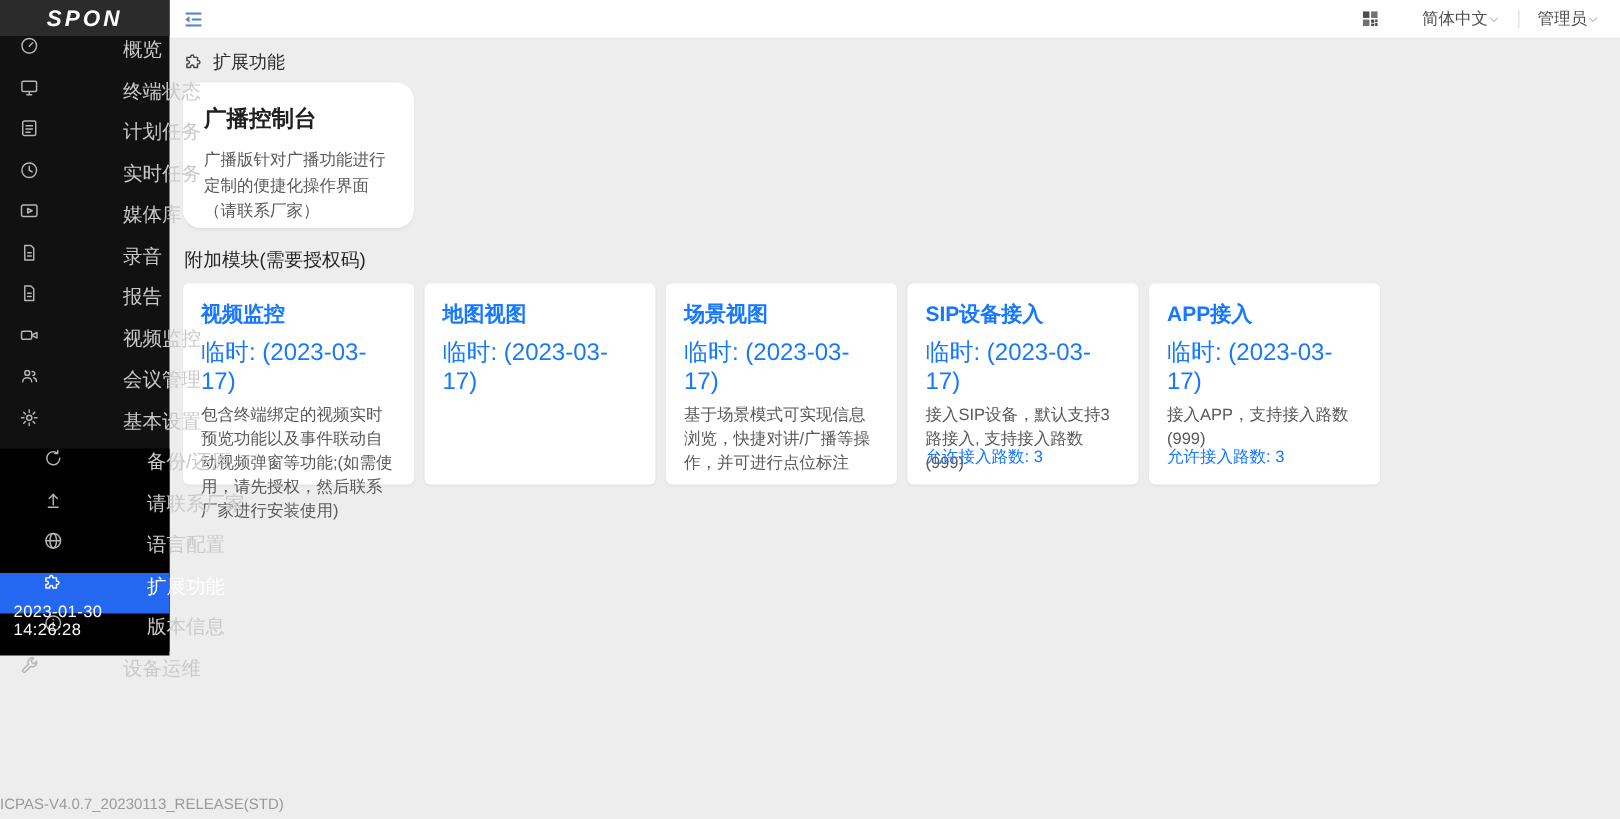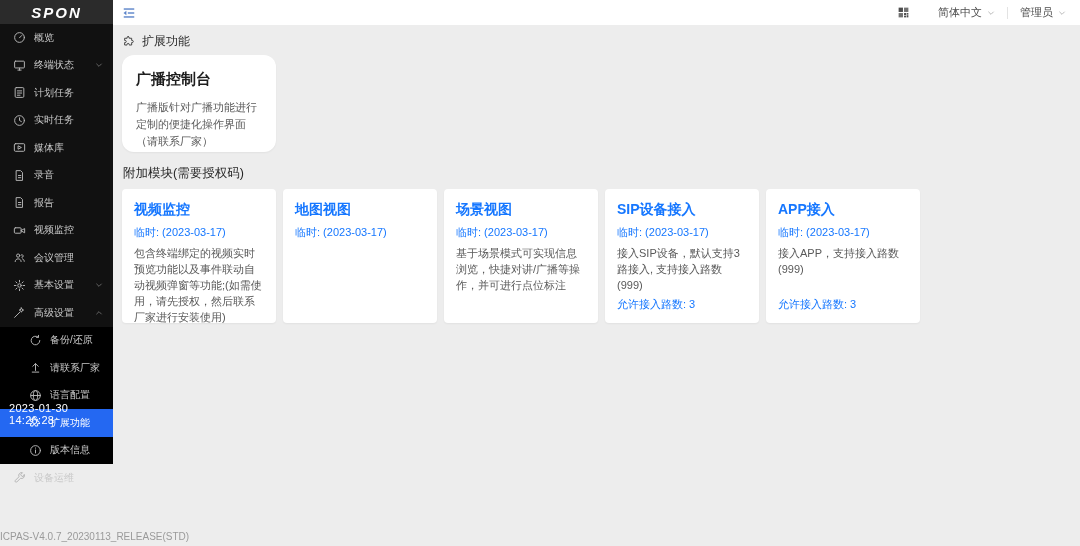--- a/index.html
+++ b/index.html
@@ -10,55 +10,55 @@
     background:#ededed;
   }
   svg { display:block; width:100%; height:100%; }
   .stroked svg { stroke:currentColor; fill:none; stroke-width:1.8; stroke-linecap:round; stroke-linejoin:round; }
   .filled svg { fill:currentColor; stroke:none; }
 
   
   .sidebar { position:absolute; left:0; top:0; width:113px; height:434px; background:#111111; color:#c9c9c9; z-index:5; }
   .logo { height:24px; background:#2b2b2b; color:#fff; display:flex; align-items:center; justify-content:center;
           font-weight:bold; font-style:italic; font-size:15px; letter-spacing:2px; }
-  .menu-item { height:27.5px; display:flex; align-items:center; padding:0 10px 0 13px; font-size:10px; cursor:pointer; white-space:nowrap; }
+  .menu-item { height:27.5px; display:flex; padding:0 10px 0 13px; font-size:13px; cursor:pointer; white-space:nowrap;gap:48px; }
   .mi-icon { width:13px; height:13px; margin-right:8px; flex:none; color:#b5b5b5; }
   .chevron { margin-left:auto; width:8px; height:8px; color:#9a9a9a; }
   .submenu { background:#000; }
   .submenu .menu-item { padding-left:29px; }
   .menu-item.active { background:#2468f2; color:#fff; }
   .menu-item.active .mi-icon { color:#fff; }
   .timestamp { position:absolute; bottom:8px; left:9px; color:#fefefe; font-size:11px; letter-spacing:.3px; }
 
   
   .header { position:absolute; left:113px; right:0; top:0; height:25px; background:#ffffff; display:flex; align-items:center; z-index:4; }
   .fold { margin-left:9px; width:14px; height:14px; color:#5b84c9; cursor:pointer; }
   .header-right { margin-left:auto; display:flex; align-items:center; padding-right:14px; color:#4d4d4d; font-size:11px; }
   .qr { width:13px; height:13px; color:#4d4d4d; margin-right:28px; cursor:pointer; }
-  .hdr-item { display:flex; align-items:center; gap:5px; cursor:pointer; }
+  .hdr-item { display:flex; align-items:center; cursor:pointer; }
   .hdr-chevron { width:8px; height:8px; color:#8c8c8c; }
   .hdr-divider { width:1px; height:12px; background:#e3e3e3; margin:0 12px; }
 
   
   .content { position:absolute; left:113px; top:25px; right:0; bottom:0; background:#ededed; }
   .page-title { display:flex; align-items:center; gap:6px; margin:8px 0 0 10px; font-size:12px; color:#2b2b2b; }
   .pt-icon { width:13px; height:13px; color:#444; }
 
   .big-card { width:154px; height:97px; background:#fff; border-radius:12px; margin:5px 0 0 9px;
               padding:15px 14px; box-shadow:0 1px 2px rgba(0,0,0,.05); }
   .big-card h2 { margin:0 0 10px; font-size:15px; color:#1f1f1f; font-weight:bold; }
   .big-card p { margin:0; font-size:11px; color:#5a5a5a; line-height:17px; }
 
   .section-title { margin:13px 0 7px 10px; font-size:12.5px; color:#262626; }
 
   .cards { display:flex; gap:7px; margin-left:9px; }
   .card { width:154px; height:134px; background:#fff; border-radius:4px; padding:12px 12px; position:relative;
           box-shadow:0 1px 2px rgba(0,0,0,.05); cursor:pointer; }
   .card h3 { margin:0 0 6px; font-size:14px; color:#1677ff; font-weight:bold; }
-  .card .expiry { font-size:11px; color:#1677ff; margin-bottom:5px; }
+  .card .expiry { font-size:16px; color:#1677ff; margin-bottom:5px; }
   .card .desc { font-size:11px; color:#595959; line-height:16px; }
   .card .allowed { position:absolute; left:12px; bottom:11px; font-size:11px; color:#1677ff; }
   .card .allowed:empty { display:none; }
 
   .footer { position:absolute; left:0; right:0; bottom:4px; font-size:10px; color:#9a9a9a; z-index:1; }
 </style>
 </head>
 <body>
 
 <div class="sidebar">
@@ -154,34 +154,20 @@
         <span class="mi-icon stroked">
           <svg viewBox="0 0 24 24">
             <circle cx="12" cy="12" r="3.2"></circle>
             <path d="M12 2.5v3M12 18.5v3M2.5 12h3M18.5 12h3M5.2 5.2l2.1 2.1M16.7 16.7l2.1 2.1M18.8 5.2l-2.1 2.1M7.3 16.7l-2.1 2.1"></path>
           </svg>
         </span>
         <span>基本设置</span>
         <span class="chevron stroked">
           <svg viewBox="0 0 24 24">
             <polyline points="5 9 12 16 19 9"></polyline>
-          </svg>
-        </span>
-      </div>
-      <div class="menu-item">
-        <span class="mi-icon stroked">
-          <svg viewBox="0 0 24 24">
-            <path d="M3 21l9.5-9.5"></path>
-            <path d="M15.5 3.5l1.3 2.7 2.7 1.3-2.7 1.3-1.3 2.7-1.3-2.7-2.7-1.3 2.7-1.3z"></path>
-          </svg>
-        </span>
-        <span>高级设置</span>
-        <span class="chevron stroked">
-          <svg viewBox="0 0 24 24">
-            <polyline points="5 15 12 8 19 15"></polyline>
           </svg>
         </span>
       </div>
       <div class="submenu">
         <div class="menu-item">
           <span class="mi-icon stroked">
             <svg viewBox="0 0 24 24">
               <path d="M20 12a8 8 0 1 1-2.9-6.2"></path>
               <polyline points="17.5 2.5 17.5 6.2 13.8 6.2"></polyline>
             </svg>

